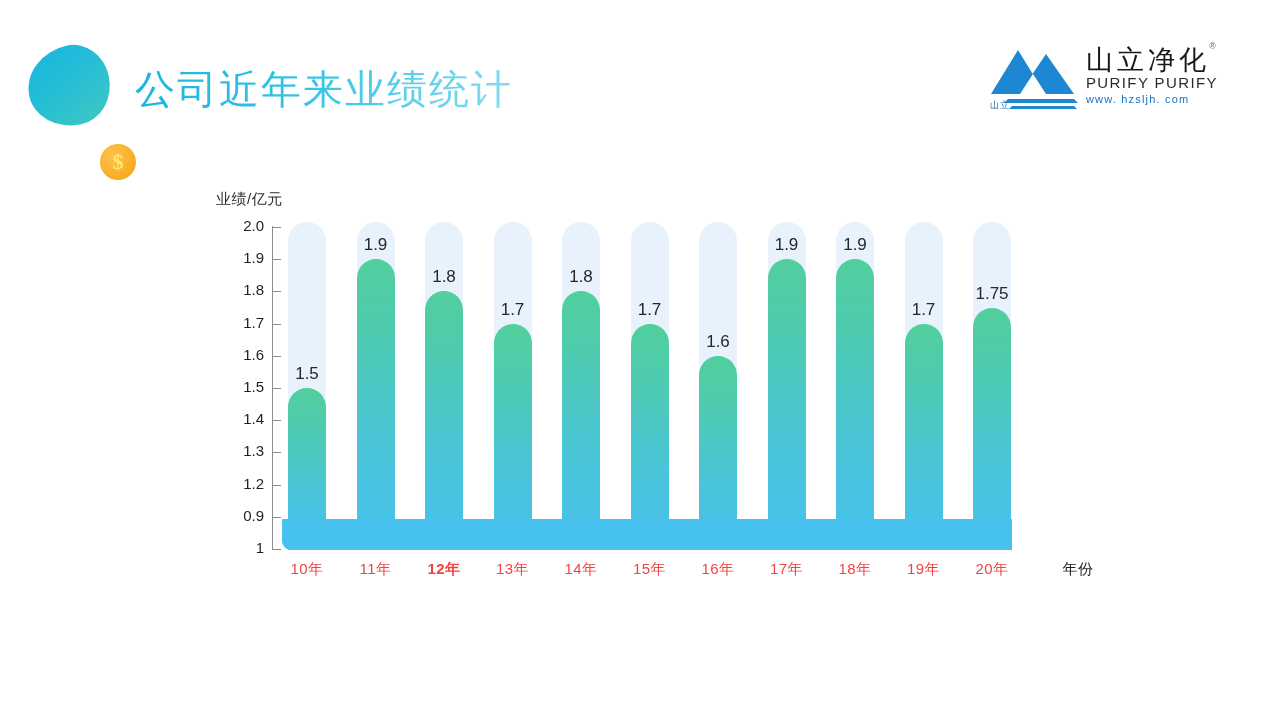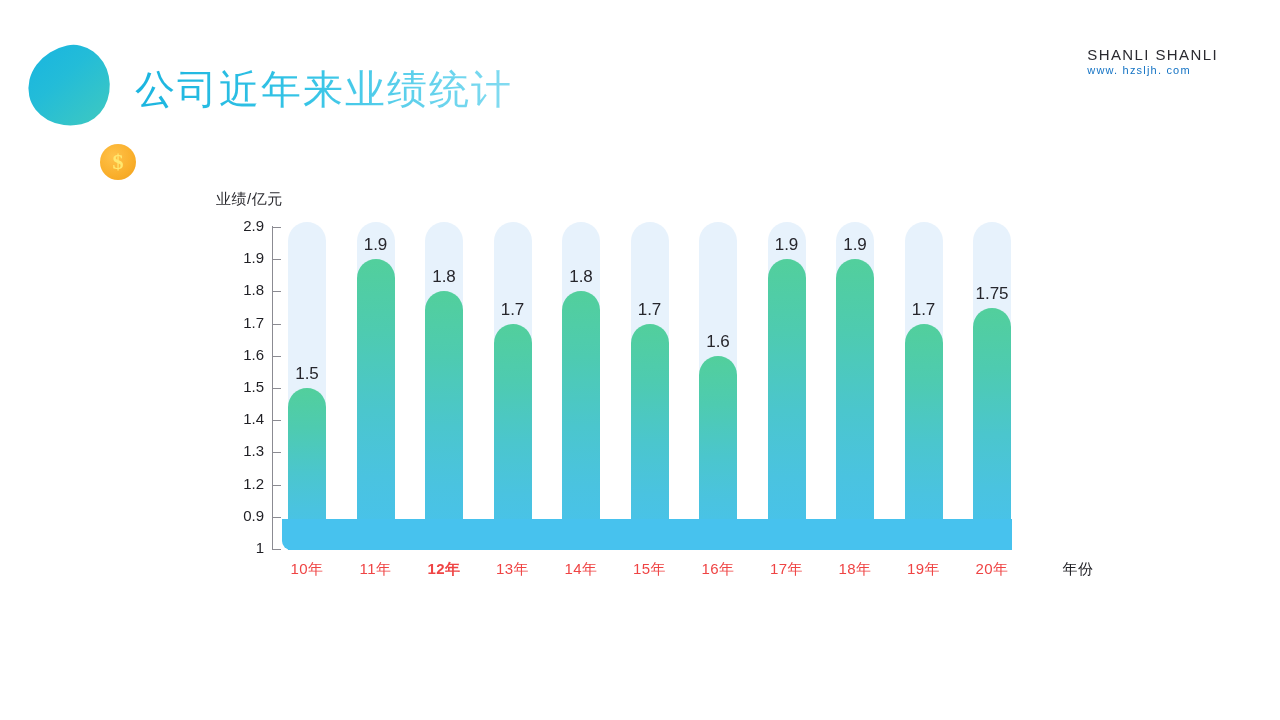--- a/index.html
+++ b/index.html
@@ -97,33 +97,47 @@
 <body>
 
 <div class="blob"></div>
 <div class="coin">
   <span>$</span>
 </div>
 
 <div class="title">公司近年来业绩统计</div>
 
 <div class="logo">
+  <div class="logo-mark">
+    <svg width="92" height="70" viewBox="0 0 92 70" aria-hidden="true">
+      <polygon points="30,6 57,50 3,50" fill="#1d87d4"></polygon>
+      <polygon points="58,10 86,50 31,50" fill="#1d87d4"></polygon>
+      <polygon points="45,30 58,50 32,50" fill="#ffffff"></polygon>
+      <path d="M20,55 L86,55 L90,59 L16,59 Z" fill="#1d87d4"></path>
+      <path d="M24,62 L86,62 L89,65 L21,65 Z" fill="#1d87d4"></path>
+    </svg>
+    <div class="logo-sub">山立</div>
+  </div>
   <div class="logo-text">
-    <div class="logo-en">SHANLI SHANLI</div>
+    <div class="logo-cn" style="position:relative;">
+      <span>山立净化</span>
+      <span class="reg">®</span>
+    </div>
+    <div class="logo-en">PURIFY PURIFY</div>
     <div class="logo-url">www. hzsljh. com</div>
   </div>
 </div>
 
 <div class="chart">
   <div class="ylabel">业绩/亿元</div>
   <div class="axis-v"></div>
   <div class="ticks" id="ytick-host">
       <div class="tick" style="top: 227px; left: 0px; width: 100%;">
         <div class="mark"></div>
-        <div class="lab" style="left: 203px;">2.9</div>
+        <div class="lab" style="left: 203px;">2.0</div>
       </div>
       <div class="tick" style="top: 259.2px; left: 0px; width: 100%;">
         <div class="mark"></div>
         <div class="lab" style="left: 203px;">1.9</div>
       </div>
       <div class="tick" style="top: 291.4px; left: 0px; width: 100%;">
         <div class="mark"></div>
         <div class="lab" style="left: 203px;">1.8</div>
       </div>
       <div class="tick" style="top: 323.6px; left: 0px; width: 100%;">

